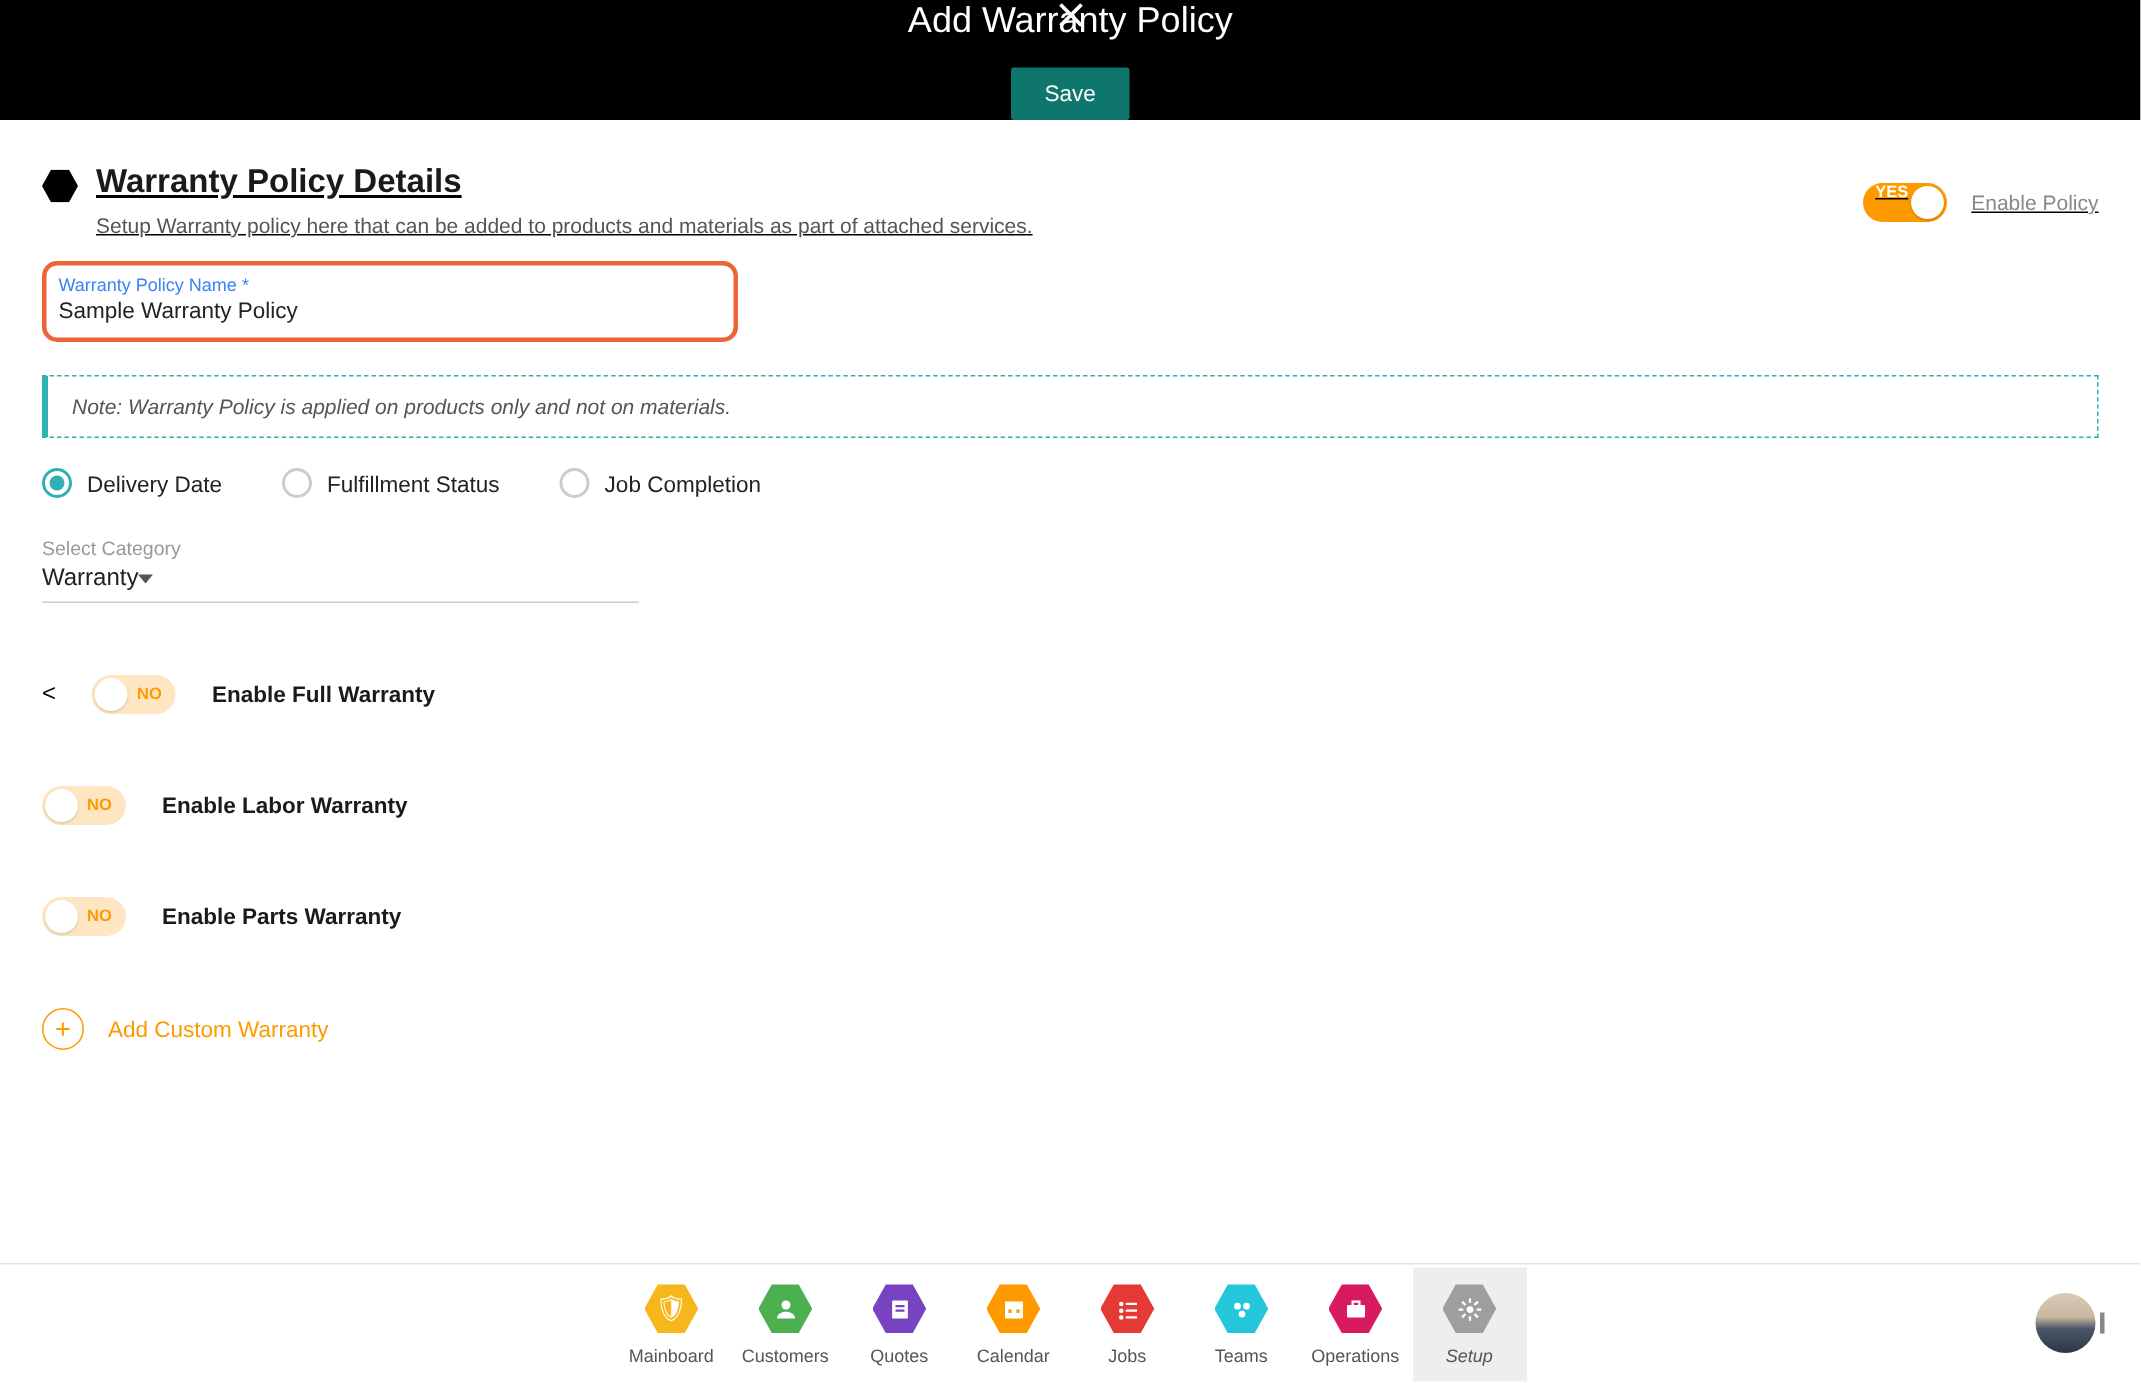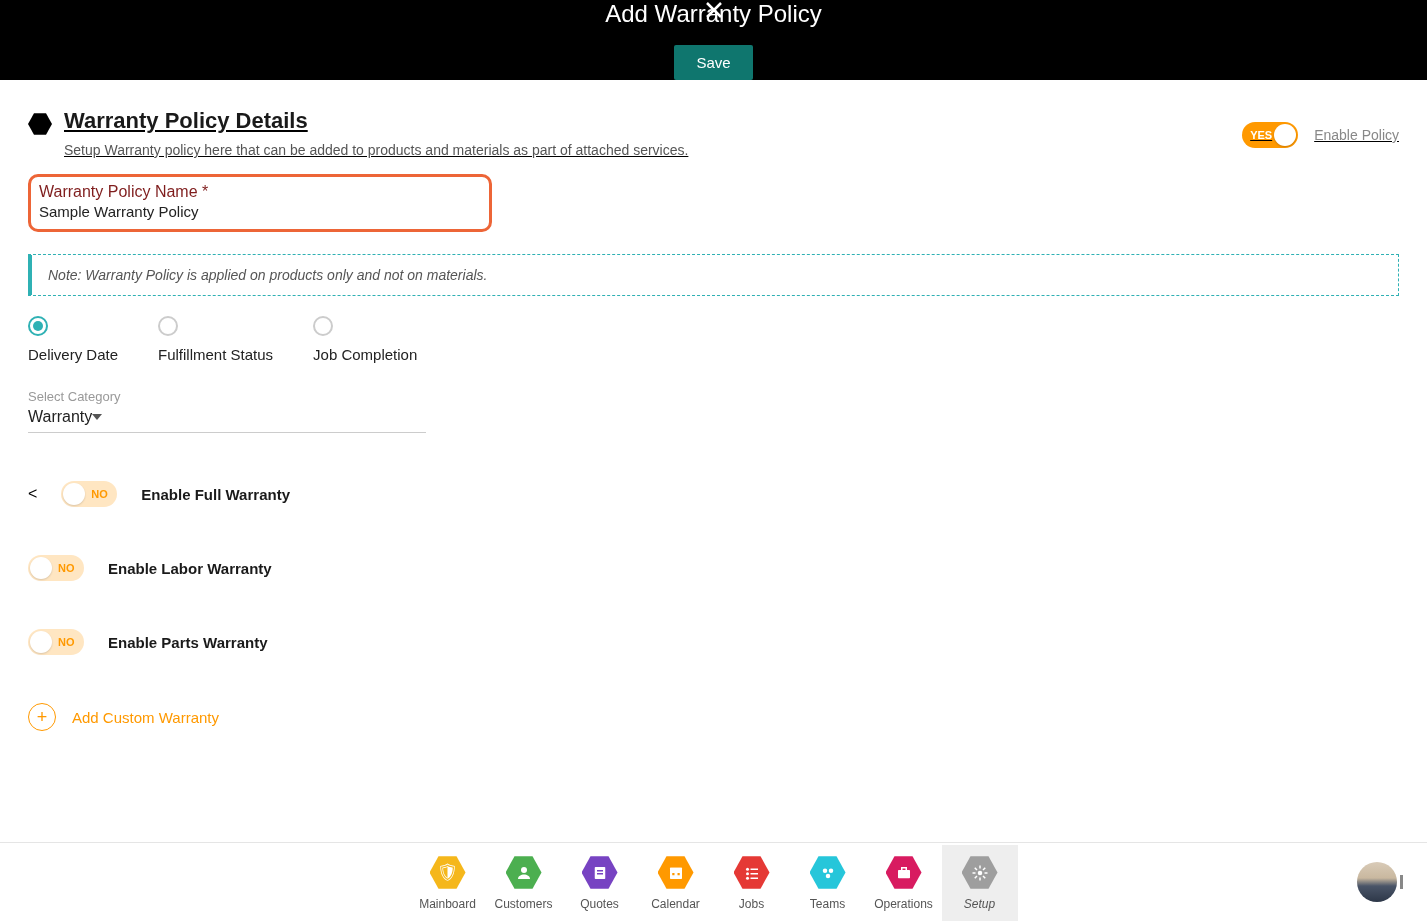--- a/index.html
+++ b/index.html
@@ -85,21 +85,20 @@
   justify-content: space-between;
   text-decoration: underline;
 }
 .toggle-yes {
   width: 56px;
   height: 26px;
   background: #f90;
   border-radius: 20px;
   position: relative;
   display: flex;
-  align-items: center;
   cursor: pointer;
 }
 .toggle-yes-txt {
   color: #fff;
   font-size: 11px;
   font-weight: 600;
   margin-left: 8px;
 }
 .toggle-yes-knob {
   width: 22px;
@@ -116,22 +115,22 @@
   color: #888;
 }
 .input-highlight {
   border: 3px solid #ed6537;
   border-radius: 10px;
   padding: 6px 8px 8px 8px;
   margin-top: 12px;
   width: 464px;
 }
 .input-label {
-  font-size: 16px;
-  color: #7f1d1d;
+  font-size: 12px;
+  color: #3b82f6;
 }
 .input-value {
   font-size: 15px;
   color: #222;
   margin-top: 2px;
   border: none;
   outline: none;
   width: 100%;
   background: transparent;
 }
@@ -146,24 +145,23 @@
 }
 .section2 { margin-top: 18px; }
 .radio-row {
   display: flex;
   gap: 40px;
   margin-top: 20px;
   align-items: center;
 }
 .radio-item {
   display: flex;
-  align-items: flex-start;
+  align-items: flex-end;
   gap: 10px;
   cursor: pointer;
-  flex-direction: column;
 }
 .radio {
   width: 20px;
   height: 20px;
   border: 2px solid #ccc;
   border-radius: 50%;
   display: flex;
   align-items: center;
   justify-content: center;
 }

